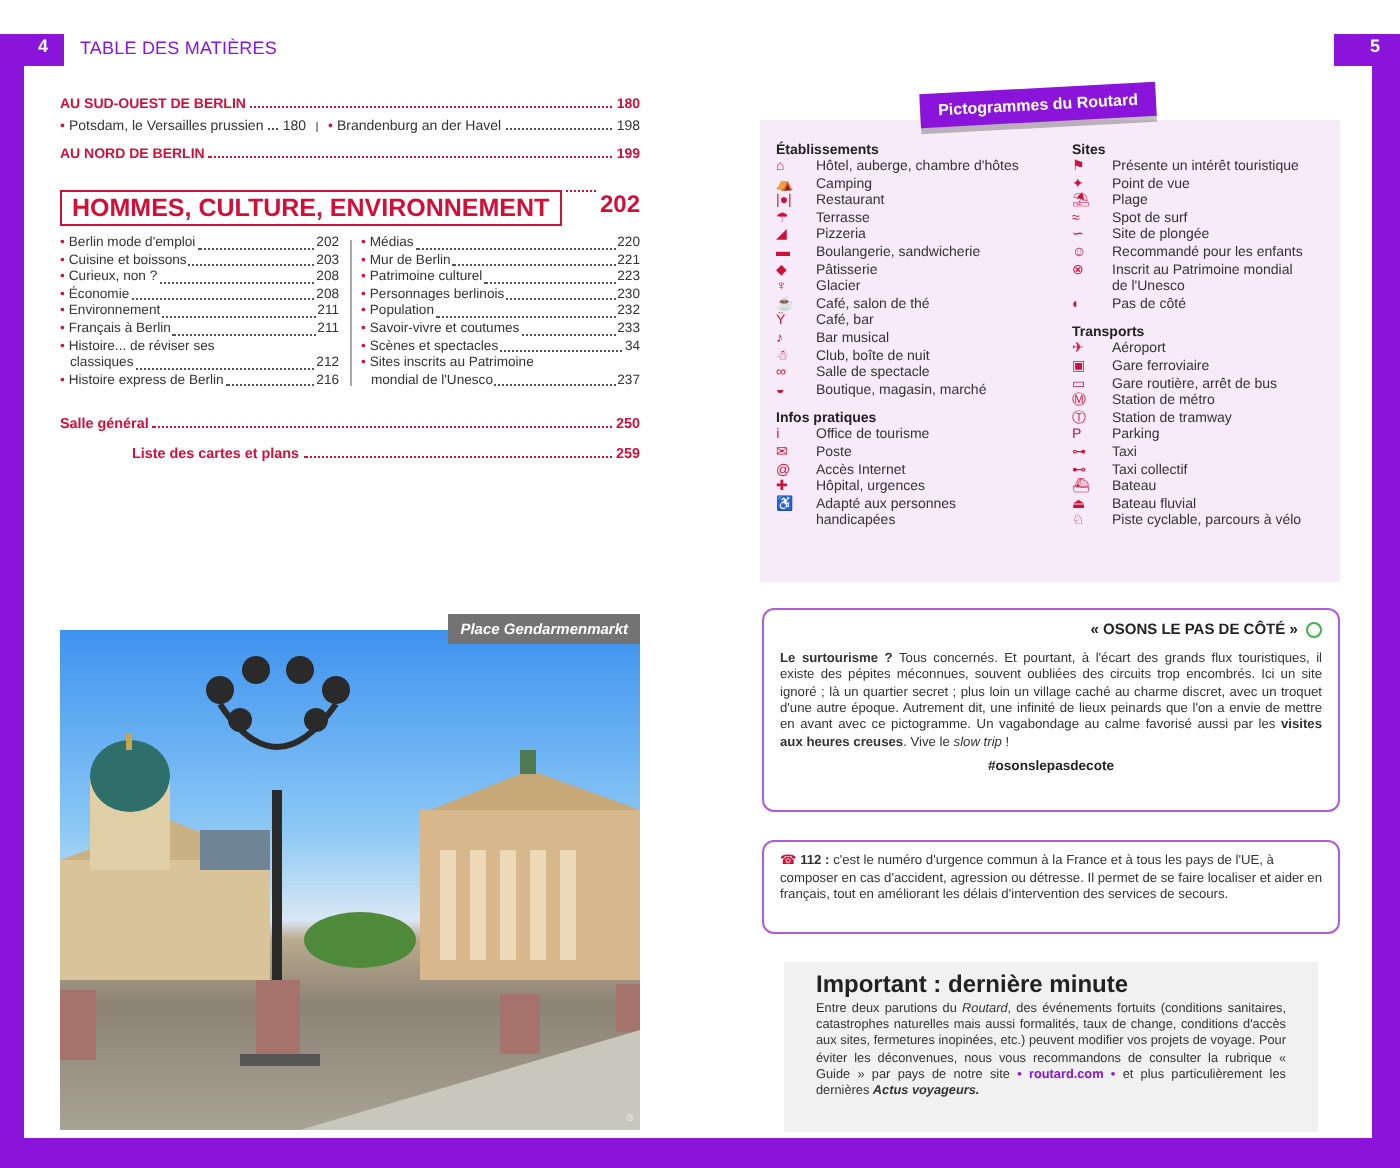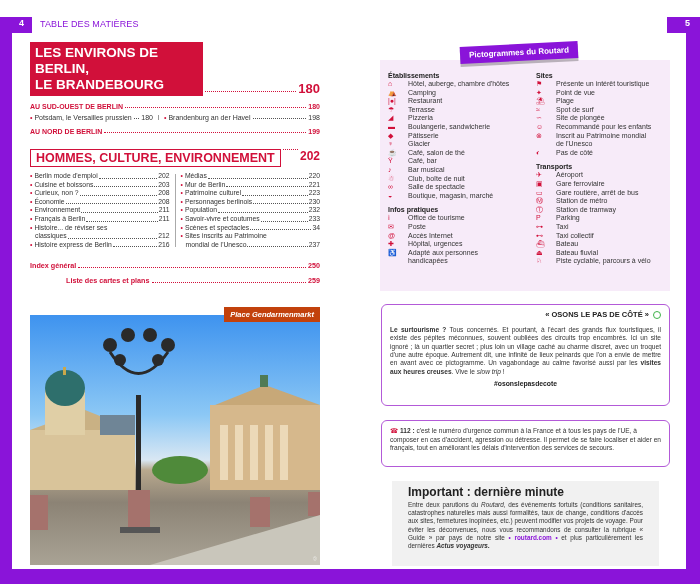--- a/index.html
+++ b/index.html
@@ -44,21 +44,21 @@
   .toc-entry .leader { border-bottom-color: #555; margin: 0 1px 2px 1px; }
   .toc-entry.wrap { display: block; }
   .toc-entry .wrap-last { display: flex; align-items: flex-end; padding-left: 5px; }
 
   .index-row { display: flex; align-items: flex-end; font-size: 7.2px; font-weight: bold; color: #d1103a; margin-top: 12px; }
   .index-row + .index-row { margin-top: 6px; margin-left: 36px; }
   .index-row .leader { margin-bottom: 2px; }
 
   .photo-wrap { position: absolute; left: 30px; top: 315px; width: 290px; height: 250px; }
   .photo { position: absolute; left: 0; top: 0; width: 290px; height: 250px; overflow: hidden; background: linear-gradient(#3e93ef 0%, #8cc8f5 40%, #d9e7f3 58%, #b9a98e 62%, #8c8375 75%, #a9a395 100%); }
-  .photo-caption { position: absolute; right: 0; top: -8px; background: #c2410c; color: #fff; font-size: 7.5px; font-weight: bold; font-style: italic; padding: 3px 6px; }
+  .photo-caption { position: absolute; right: 0; top: -8px; background: #737373; color: #fff; font-size: 7.5px; font-weight: bold; font-style: italic; padding: 3px 6px; }
   .photo-credit { position: absolute; right: 2px; bottom: 4px; writing-mode: vertical-rl; transform: rotate(180deg); font-size: 5px; color: rgba(255,255,255,0.8); }
 
   
   .picto-box { position: absolute; left: 380px; top: 60px; width: 290px; height: 231px; background: #f7ebf9; }
   .picto-label { position: absolute; left: 460px; top: 44px; background: #8a14d9; color: #fff; font-size: 8px; font-weight: bold; padding: 4px 9px; transform: rotate(-3deg); box-shadow: 0 3px 0 rgba(0,0,0,0.25); }
   .picto-cols { position: absolute; left: 8px; top: 12px; display: flex; }
   .picto-col { width: 148px; }
   .picto-col.second { width: 140px; margin-left: 0; }
   .picto-head { font-weight: bold; font-size: 7px; color: #222; margin-bottom: 1px; }
   .picto-head.spaced { margin-top: 6px; }
@@ -85,28 +85,20 @@
 <div class="frame-left-tab"></div>
 <div class="frame-left"></div>
 <div class="frame-right-tab"></div>
 <div class="frame-right"></div>
 <div class="frame-bottom"></div>
 <span class="page-num left">4</span>
 <span class="page-num right">5</span>
 <div class="running-head">TABLE DES MATIÈRES</div>
 
 <div class="left-page">
-  <div class="chapter-main">
-    <div class="chapter-box">
-      <div>LES ENVIRONS DE BERLIN,</div>
-      <div>LE BRANDEBOURG</div>
-    </div>
-    <span class="leader"></span>
-    <span class="chapter-page">180</span>
-  </div>
 
   <div class="sub-row">
     <span>AU SUD-OUEST DE BERLIN</span>
     <span class="leader"></span>
     <span>180</span>
   </div>
   <div class="entry-pair">
     <div class="item" style="width:123px">
       <span class="bullet">•</span>
       <span>Potsdam, le Versailles prussien</span>
@@ -235,21 +227,21 @@
         <div class="wrap-last">
             <span>mondial de l'Unesco</span>
             <span class="leader"></span>
             <span>237</span>
           </div>
       </div>
     </div>
   </div>
 
   <div class="index-row">
-    <span>Index général</span>
+    <span>Salle général</span>
     <span class="leader"></span>
     <span>250</span>
   </div>
   <div class="index-row">
     <span>Liste des cartes et plans</span>
     <span class="leader"></span>
     <span>259</span>
   </div>
 </div>
 

